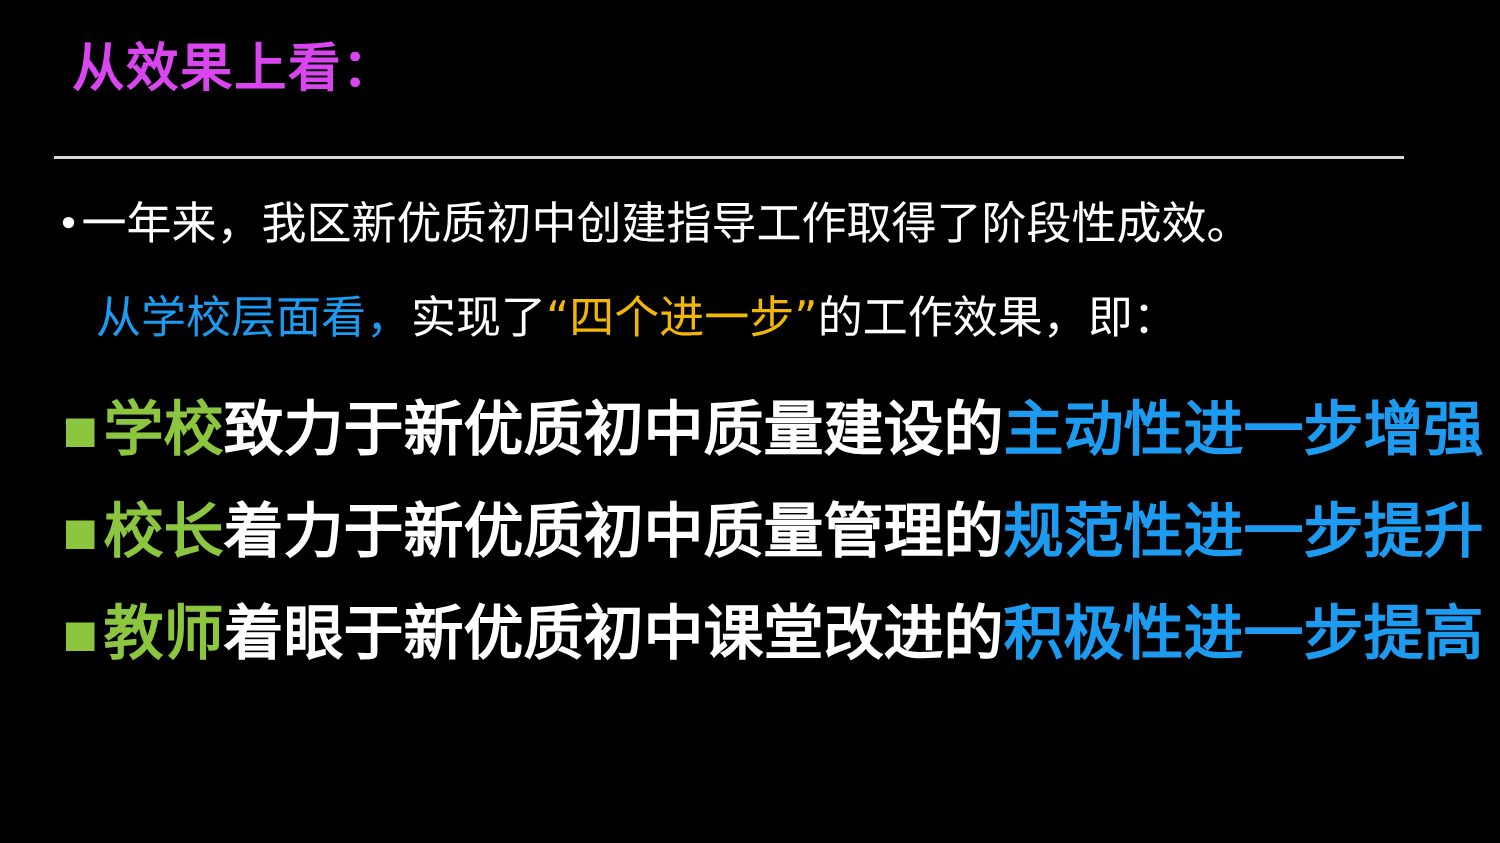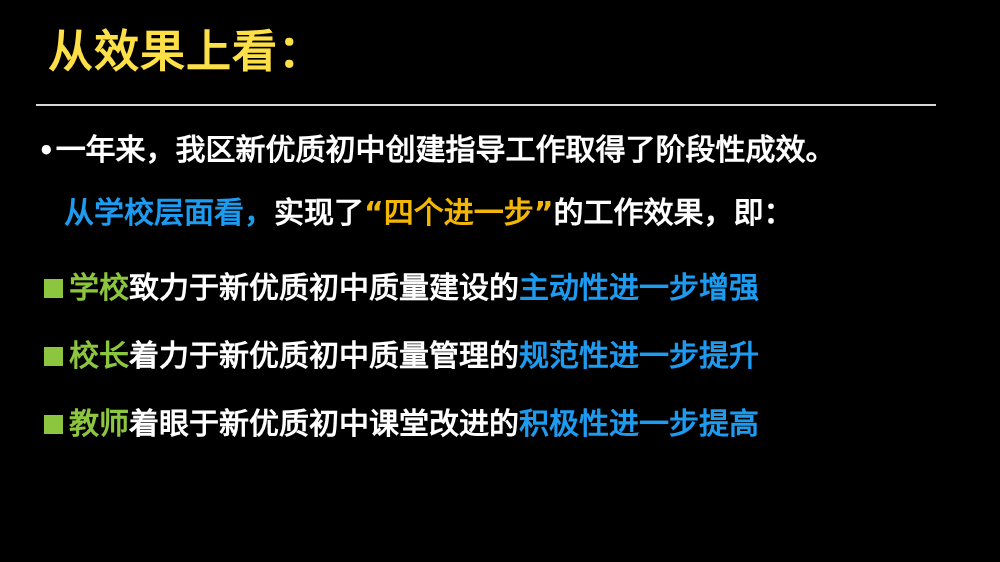--- a/index.html
+++ b/index.html
@@ -23,25 +23,25 @@
     width:1000px;
     height:562px;
     background:#000000;
   }
 
   
   .slide-title {
     position:absolute;
     left:48px;
     top:26px;
-    font-size:45px;
+    font-size:35px;
     font-weight:bold;
     line-height:1.15;
     letter-spacing:1px;
-    color:#fde047;
+    color:#d946ef;
     white-space:nowrap;
   }
 
   .title-rule {
     position:absolute;
     left:36px;
     top:104px;
     width:900px;
     height:2px;
     background:#d8d8d8;
@@ -51,21 +51,21 @@
   .intro {
     position:absolute;
     left:38px;
     top:129px;
     width:930px;
   }
 
   .intro-line {
     font-size:30px;
     line-height:1.42;
-    font-weight:bold;
+    font-weight:normal;
     color:#ffffff;
     white-space:nowrap;
   }
 
   .intro-line.second {
     margin-top:20px;
     padding-left:26px;
   }
 
   .dot-bullet {
@@ -96,21 +96,21 @@
     width:19px;
     height:19px;
     background:#8cc63f;
     flex:0 0 auto;
     margin-right:6px;
     position:relative;
     top:1px;
   }
 
   .bullet-text {
-    font-size:30px;
+    font-size:40px;
     font-weight:bold;
     line-height:1.1;
   }
 
   
   .c-green  { color:#8cc63f; }
   .c-blue   { color:#1d9bf0; }
   .c-white  { color:#ffffff; }
   .c-gold   { color:#f2b705; }
 </style>

